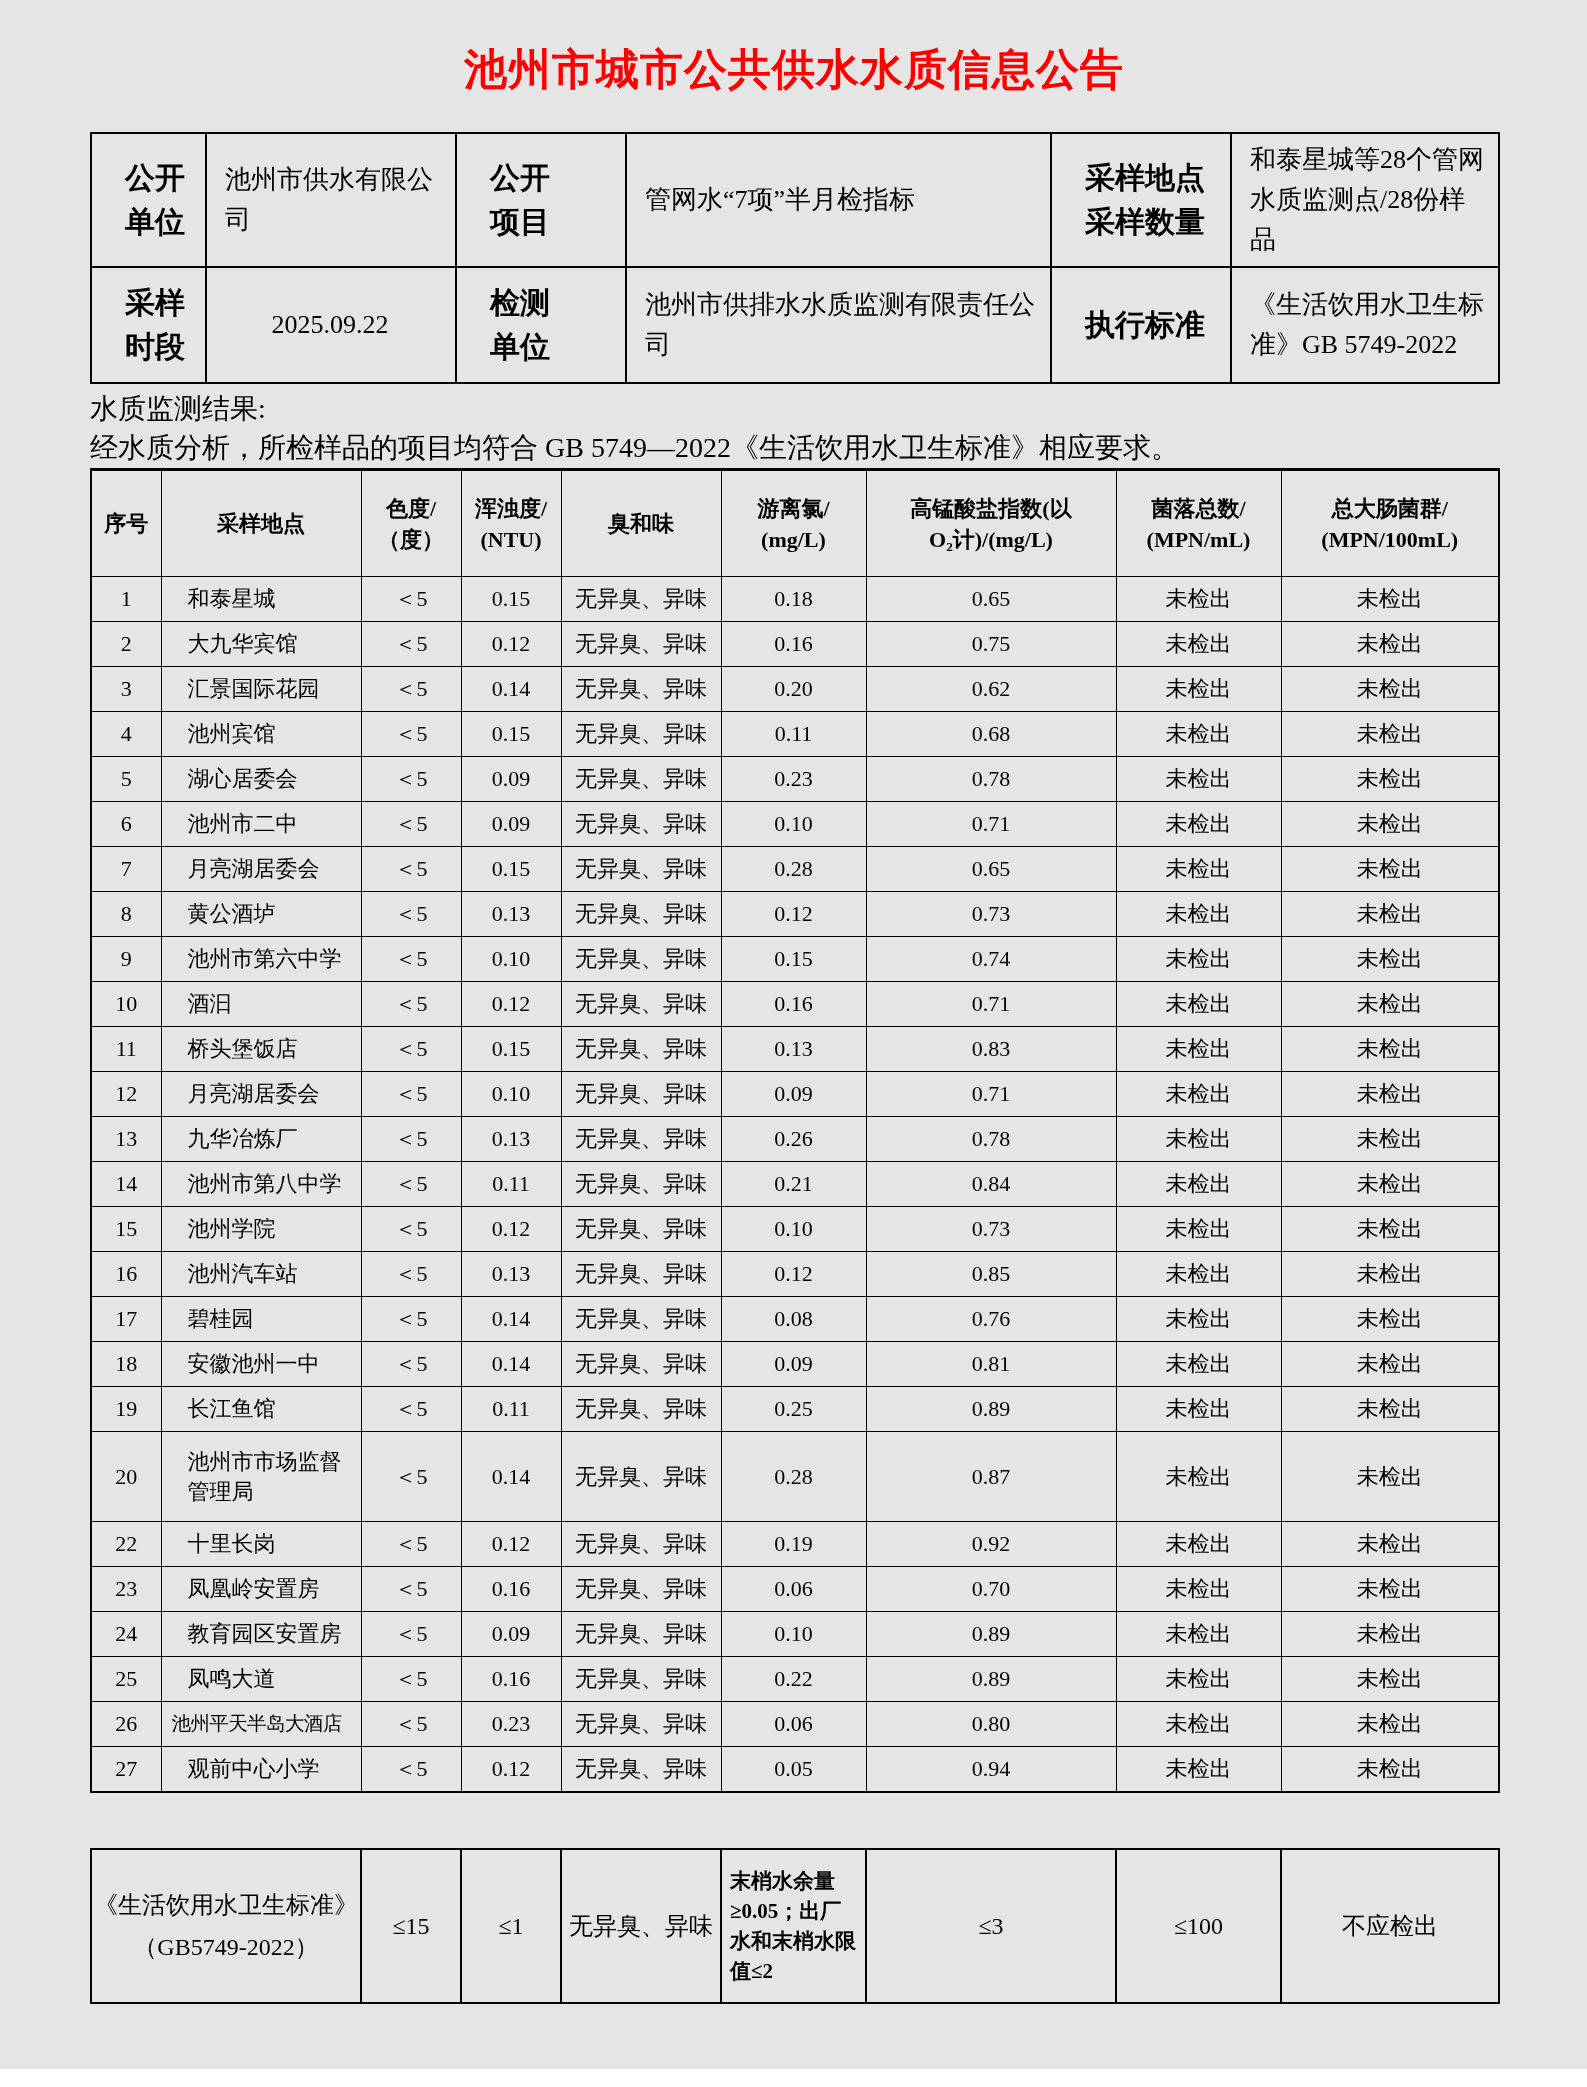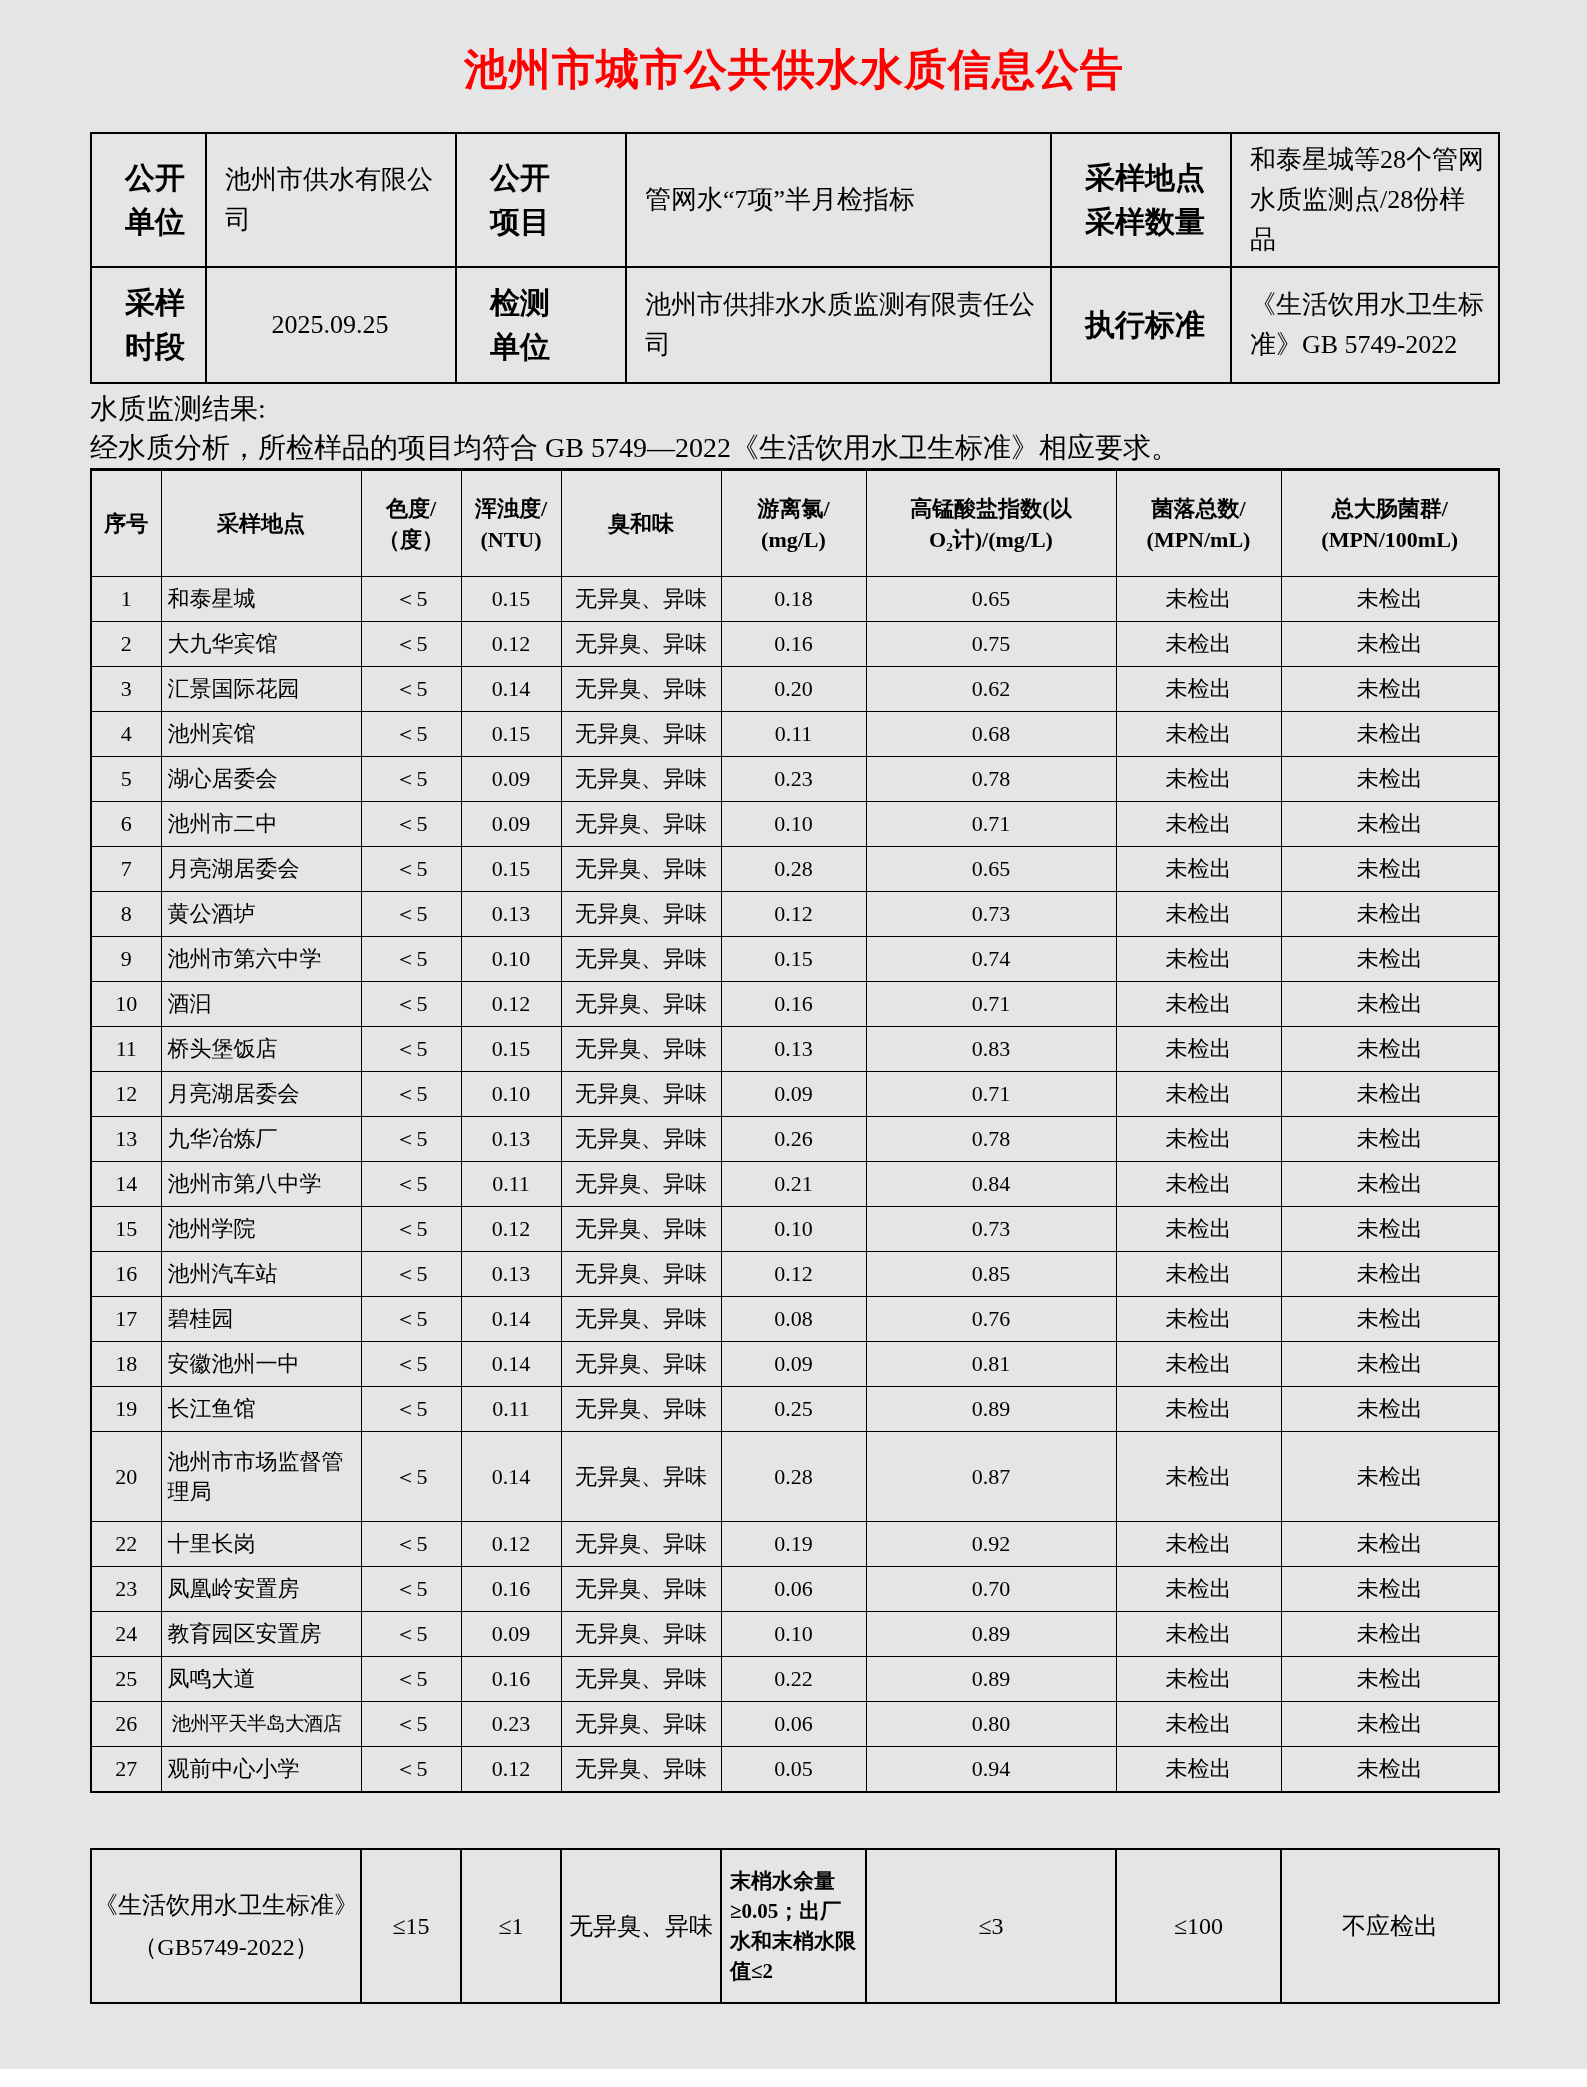--- a/index.html
+++ b/index.html
@@ -55,21 +55,21 @@
     border:1.5px solid #000;
     text-align:center;
     vertical-align:middle;
     font-size:22px;
     padding:0;
     overflow:hidden;
   }
   .main-table th { font-weight:bold; height:105px; line-height:31px; }
   .main-table td { height:44px; }
   .main-table tr.tall td { height:89px; }
-  .main-table td.site { text-align:left; padding-left:6px; line-height:30px; }
+  .main-table td.site { text-align:left; padding-left:26px; line-height:30px; }
   .main-table td.site.condensed { font-size:19.5px; letter-spacing:-0.6px; padding-left:10px; }
 
   
   .footer-table { margin-top:55px; border:2px solid #000; }
   .footer-table td {
     border:2px solid #000;
     text-align:center;
     vertical-align:middle;
     font-size:24px;
     height:148px;
@@ -117,21 +117,21 @@
               <div>采样地点</div>
               <div>采样数量</div>
             </td>
           <td class="val">和泰星城等28个管网水质监测点/28份样品</td>
         </tr>
         <tr class="r2">
           <td class="lbl">
               <div>采样</div>
               <div>时段</div>
             </td>
-          <td class="val center">2025.09.25</td>
+          <td class="val center">2025.09.22</td>
           <td class="lbl">
               <div>检测</div>
               <div>单位</div>
             </td>
           <td class="val">池州市供排水水质监测有限责任公司</td>
           <td class="lbl">
               <div>执行标准</div>
             </td>
           <td class="val">《生活饮用水卫生标准》GB 5749-2022</td>
         </tr>

